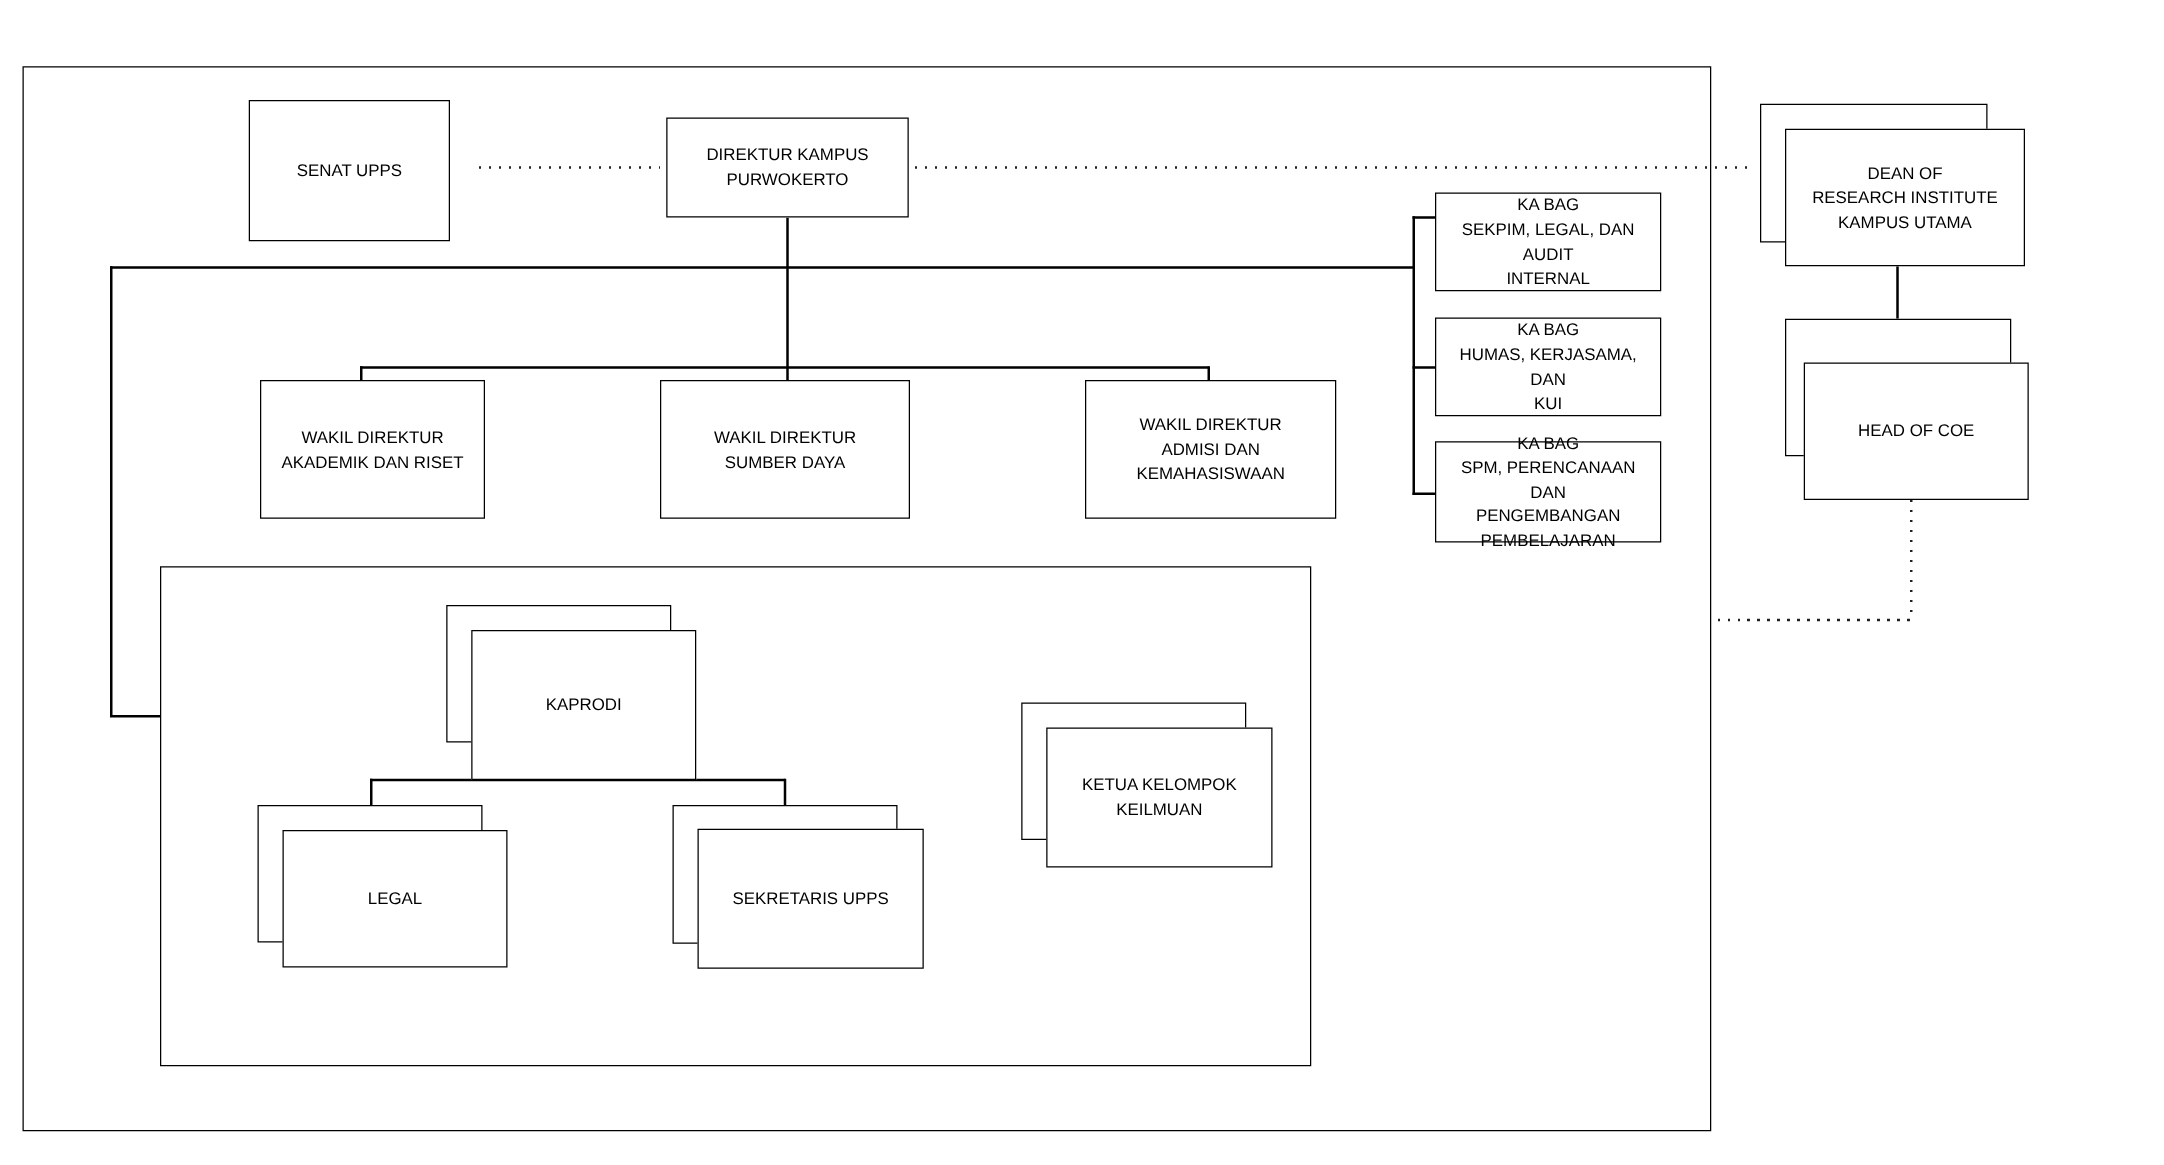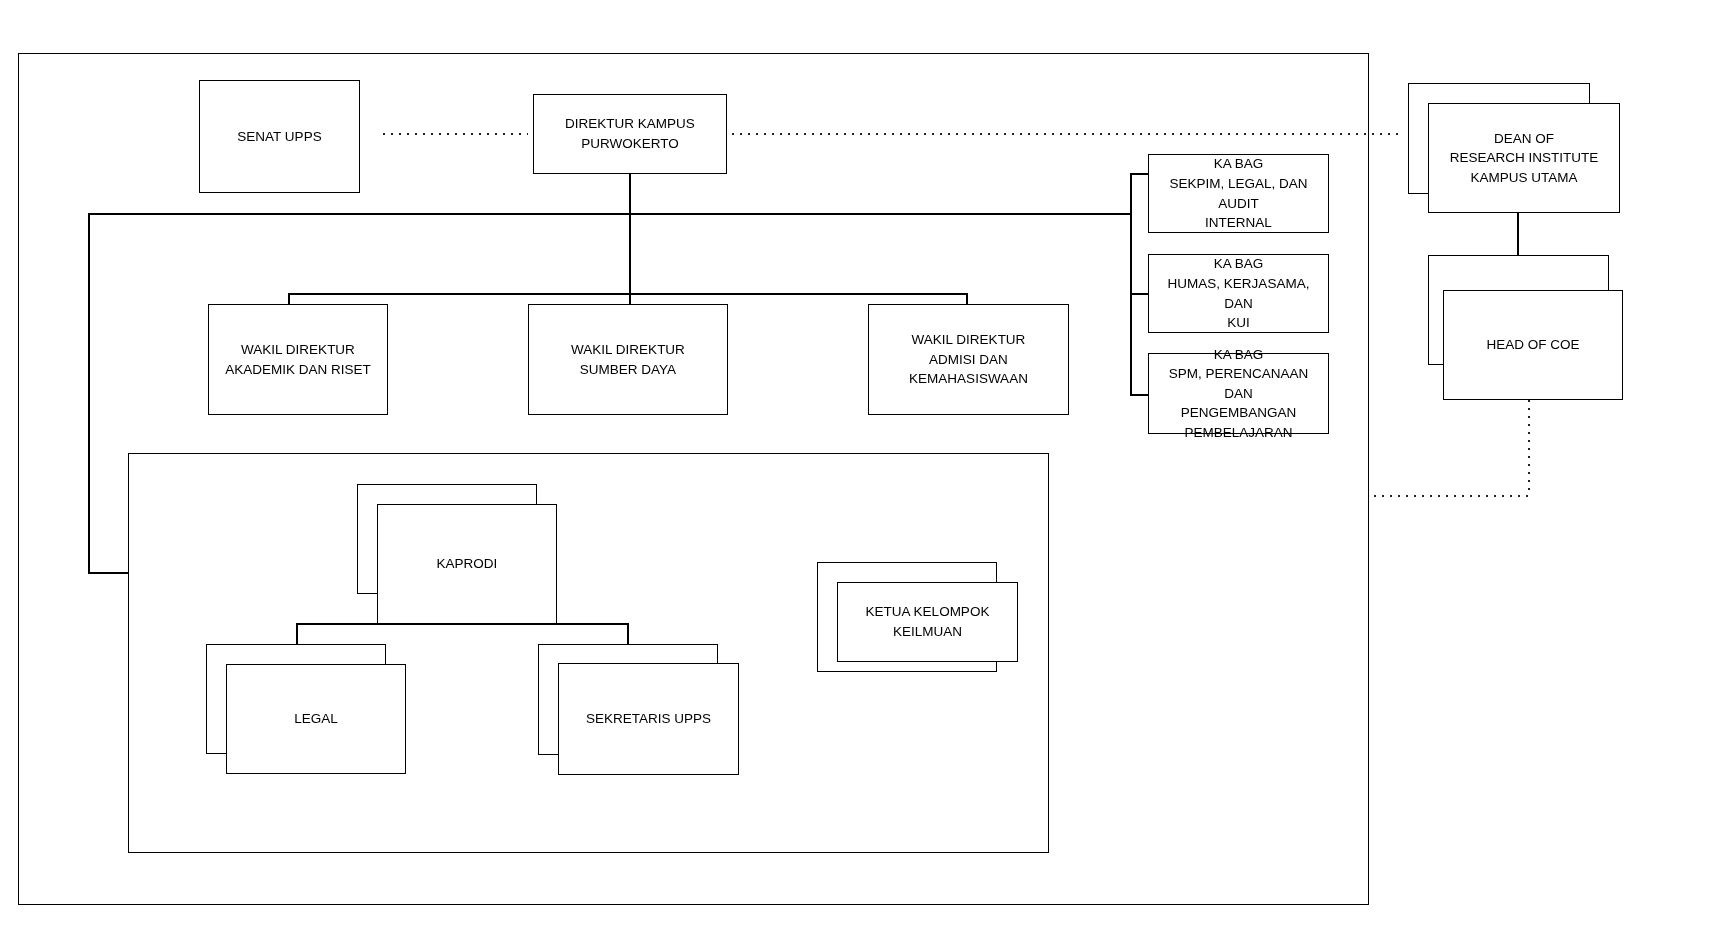--- a/index.html
+++ b/index.html
@@ -100,21 +100,21 @@
 SPM, PERENCANAAN DAN
 PENGEMBANGAN
 PEMBELAJARAN</div>
 
   <div class="box" style="left:377px; top:504px; width:180px; height:120px;">KAPRODI</div>
 
   <div class="box" style="left:226px; top:664px; width:180px; height:110px;">LEGAL</div>
 
   <div class="box" style="left:558px; top:663px; width:181px; height:112px;">SEKRETARIS UPPS</div>
 
-  <div class="box" style="left:837px; top:582px; width:181px; height:80px;">KETUA KELOMPOK
+  <div class="box" style="left:837px; top:582px; width:181px; height:112px;">KETUA KELOMPOK
 KEILMUAN</div>
 
   <div class="box" style="left:1428px; top:103px; width:192px; height:110px;">DEAN OF
 RESEARCH INSTITUTE
 KAMPUS UTAMA</div>
 
   <div class="box" style="left:1443px; top:274px; width:180px; height:110px;margin-top:16px;">HEAD OF COE</div>
 
 </div>
 

